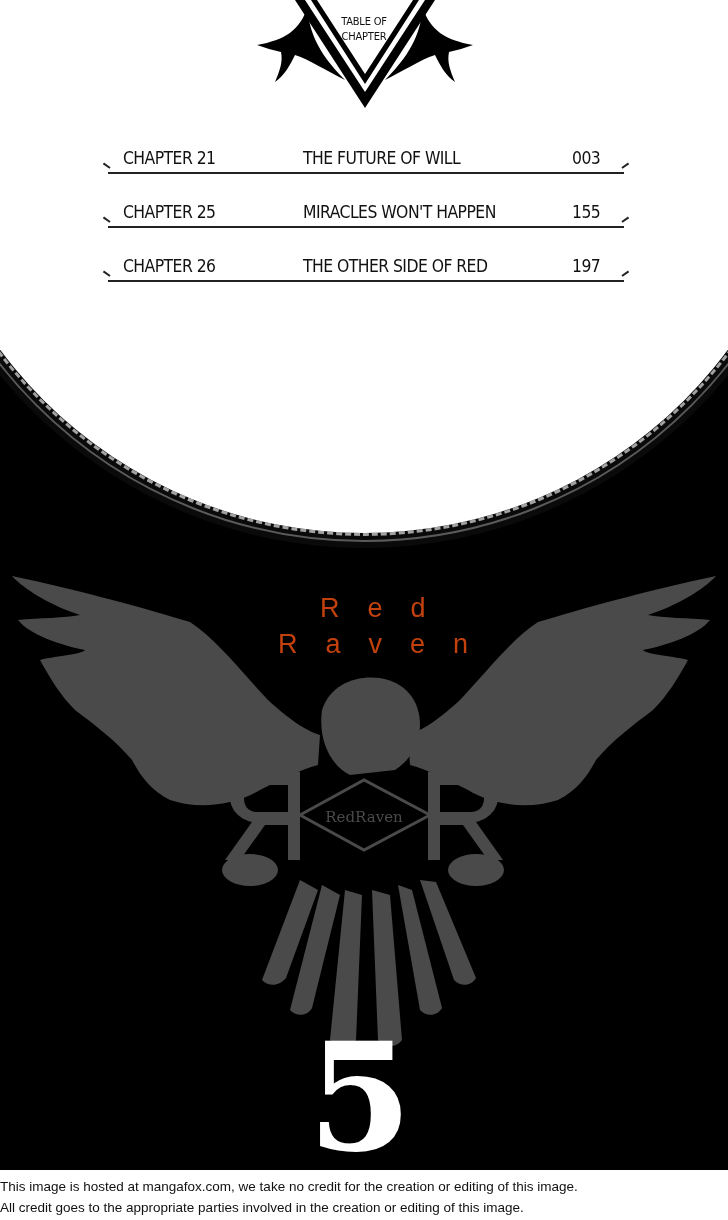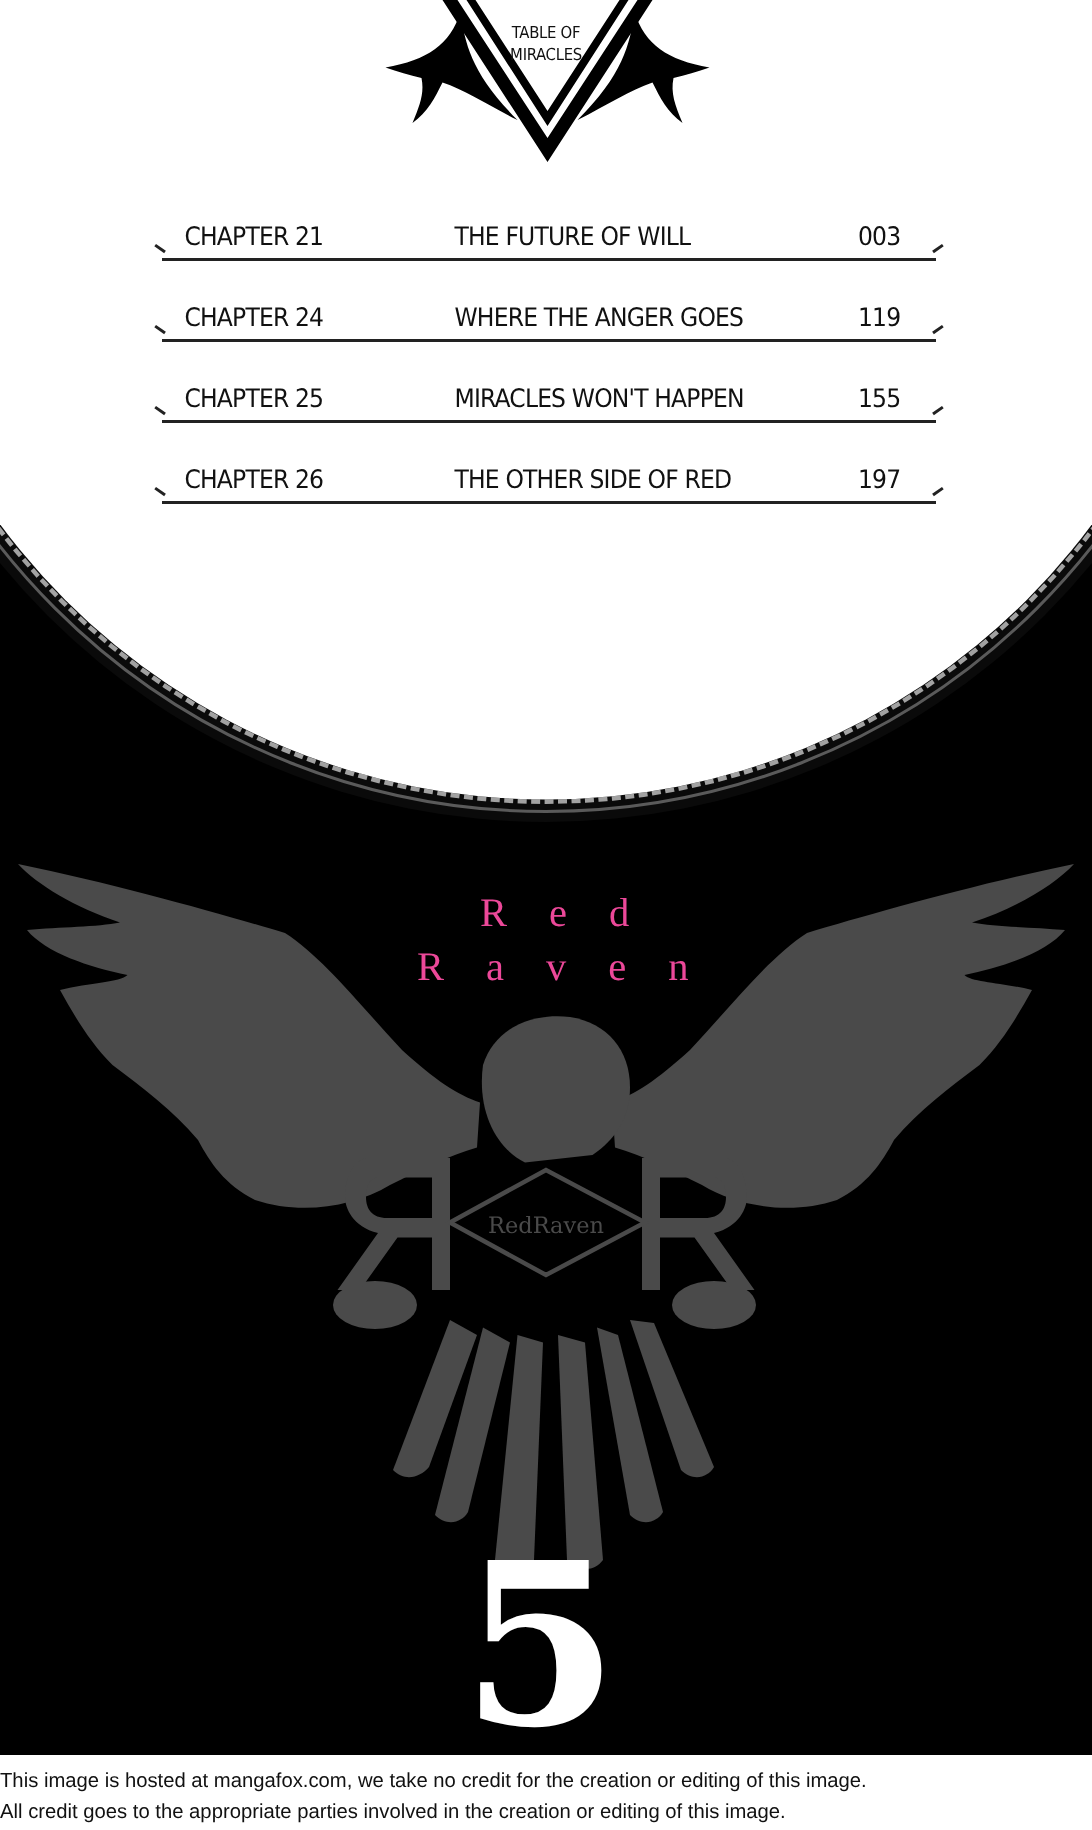--- a/index.html
+++ b/index.html
@@ -19,21 +19,21 @@
   .toc-row { position: relative; height: 54px; text-align: right; }
   .toc-row .cell { position: absolute; top: 8px; font-family: "DejaVu Sans", sans-serif; font-size: 17px; color: #111; letter-spacing: -0.6px; transform: scaleX(0.92); transform-origin: left center; white-space: nowrap; }
   .toc-row .ch { left: 19px; }
   .toc-row .tt { left: 199px; }
   .toc-row .pg { left: 468px; }
   .toc-row .rule { position: absolute; left: 4px; right: 4px; top: 32px; height: 2px; background: #222; }
   .toc-row .rule::before { content: ""; position: absolute; left: -6px; top: -5px; width: 8px; height: 2px; background: #222; transform: rotate(35deg); transform-origin: right center; }
   .toc-row .rule::after { content: ""; position: absolute; right: -6px; top: -5px; width: 8px; height: 2px; background: #222; transform: rotate(-35deg); transform-origin: left center; }
 
   .raven { position: absolute; left: 0; top: 560px; width: 728px; height: 520px; }
-  .series-title { position: absolute; left: 270px; top: 590px; width: 190px; color: #ec4899; font-family: Liberation Serif, serif; font-size: 27px; line-height: 36px; }
+  .series-title { position: absolute; left: 270px; top: 590px; width: 190px; color: #c2410c; font-family: Liberation Sans, sans-serif; font-size: 27px; line-height: 36px; }
   .series-title .l1 { display: block; letter-spacing: 28px; padding-left: 50px; }
   .series-title .l2 { display: block; letter-spacing: 28px; padding-left: 8px; }
 
   .volume-number { position: absolute; left: 300px; top: 1022px; width: 120px; text-align: center; color: #ffffff; font-family: "DejaVu Serif", serif; font-weight: bold; font-size: 150px; line-height: 150px; }
 
   .footer { position: absolute; left: 0; top: 1170px; width: 728px; height: 50px; background: #fff; text-align: left; }
   .footer p { margin: 0; font-family: "Liberation Sans", sans-serif; font-size: 13.5px; line-height: 21px; color: #111; }
   .footer p:first-child { padding-top: 6px; }
 </style>
 </head>
@@ -48,34 +48,28 @@
   <div class="circle-white"></div>
 
   <svg class="toc-emblem" viewBox="0 0 220 112">
     <path d="M40 0 L110 108 L180 0 L170 0 L110 92 L50 0 Z" fill="#000"></path>
     <path d="M56 0 L110 84 L164 0 L158 0 L110 74 L62 0 Z" fill="#000"></path>
     <path d="M2 45 C30 40 45 30 52 8 C55 30 60 50 90 80 C70 70 55 60 40 55 C35 65 30 75 20 82 C25 70 28 62 26 52 C18 50 10 48 2 45 Z" fill="#000"></path>
     <path d="M218 45 C190 40 175 30 168 8 C165 30 160 50 130 80 C150 70 165 60 180 55 C185 65 190 75 200 82 C195 70 192 62 194 52 C202 50 210 48 218 45 Z" fill="#000"></path>
   </svg>
   <div class="toc-title">
     <div>TABLE OF</div>
-    <div>MIRACLES</div>
+    <div>CHAPTER</div>
   </div>
 
   <div class="toc-list">
     <div class="toc-row">
       <span class="cell ch">CHAPTER 21</span>
       <span class="cell tt">THE FUTURE OF WILL</span>
       <span class="cell pg">003</span>
-      <div class="rule"></div>
-    </div>
-    <div class="toc-row">
-      <span class="cell ch">CHAPTER 24</span>
-      <span class="cell tt">WHERE THE ANGER GOES</span>
-      <span class="cell pg">119</span>
       <div class="rule"></div>
     </div>
     <div class="toc-row">
       <span class="cell ch">CHAPTER 25</span>
       <span class="cell tt">MIRACLES WON'T HAPPEN</span>
       <span class="cell pg">155</span>
       <div class="rule"></div>
     </div>
     <div class="toc-row">
       <span class="cell ch">CHAPTER 26</span>

